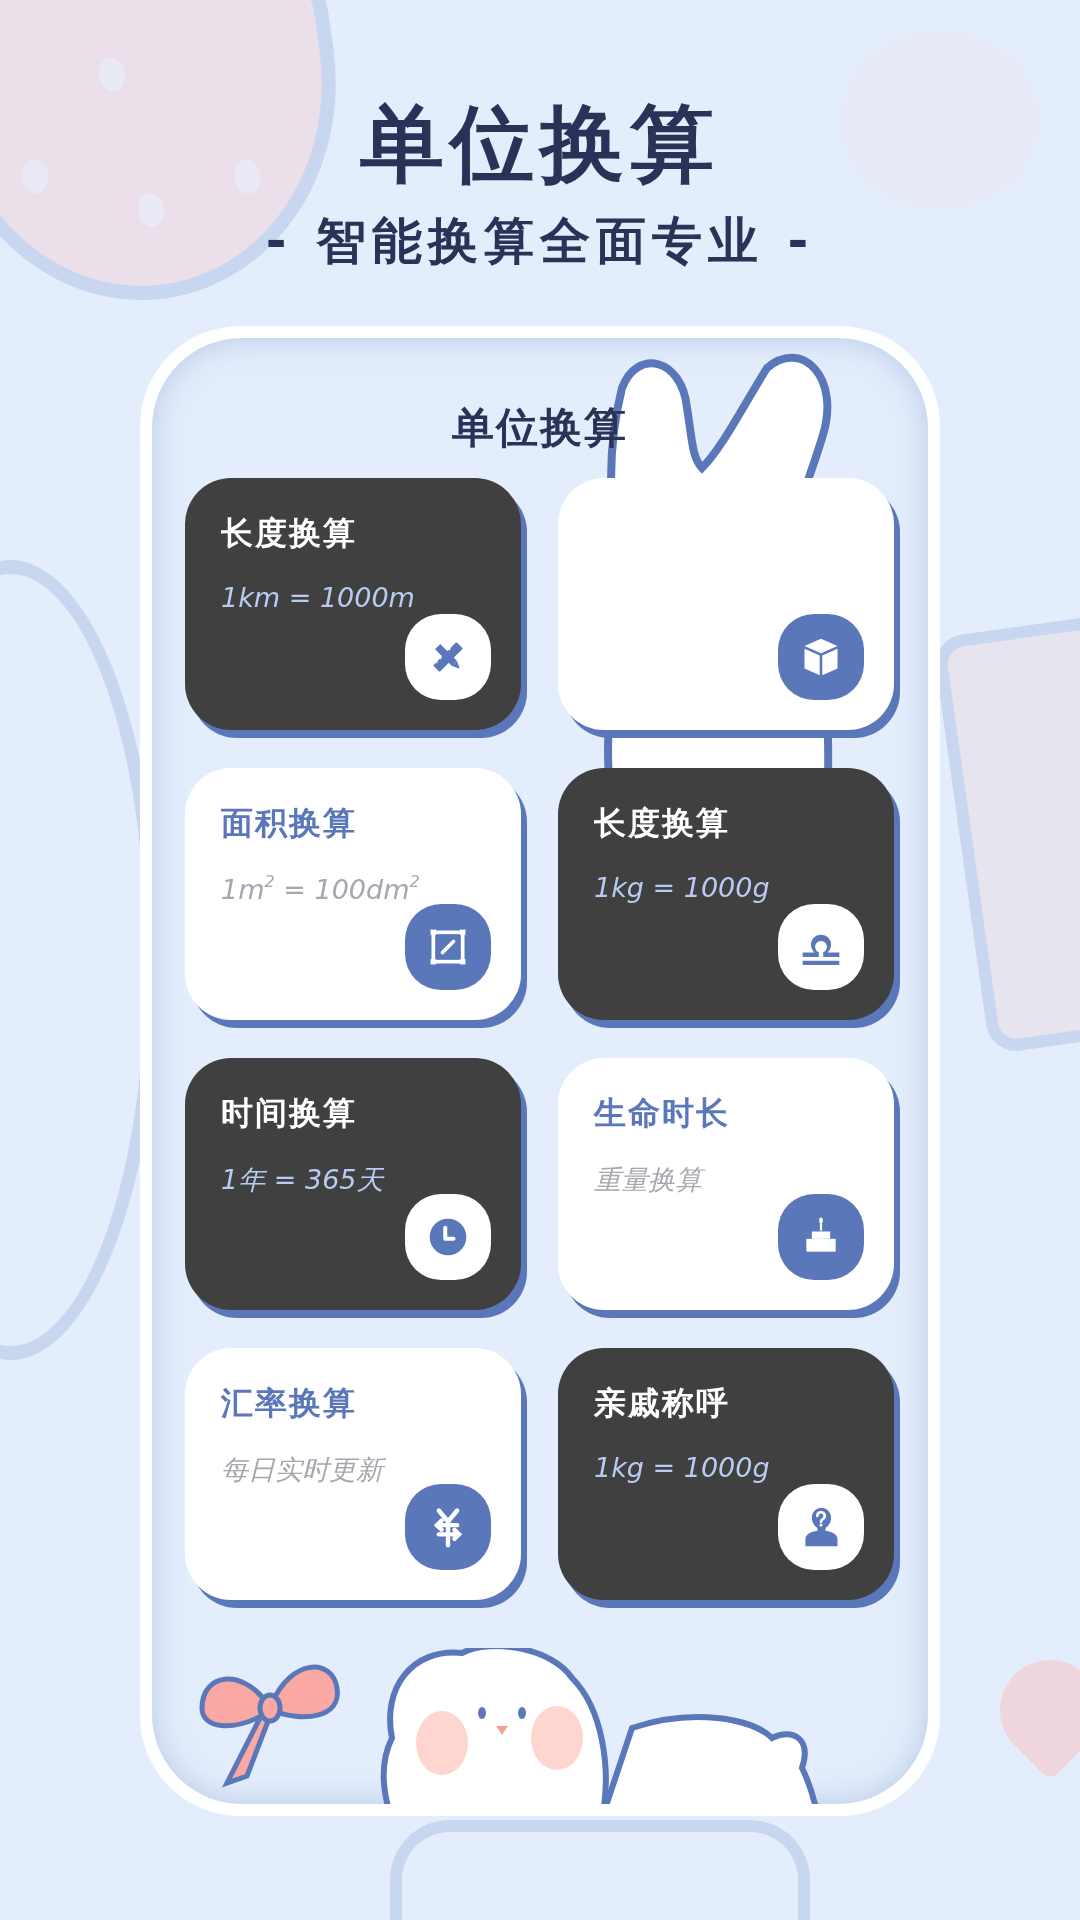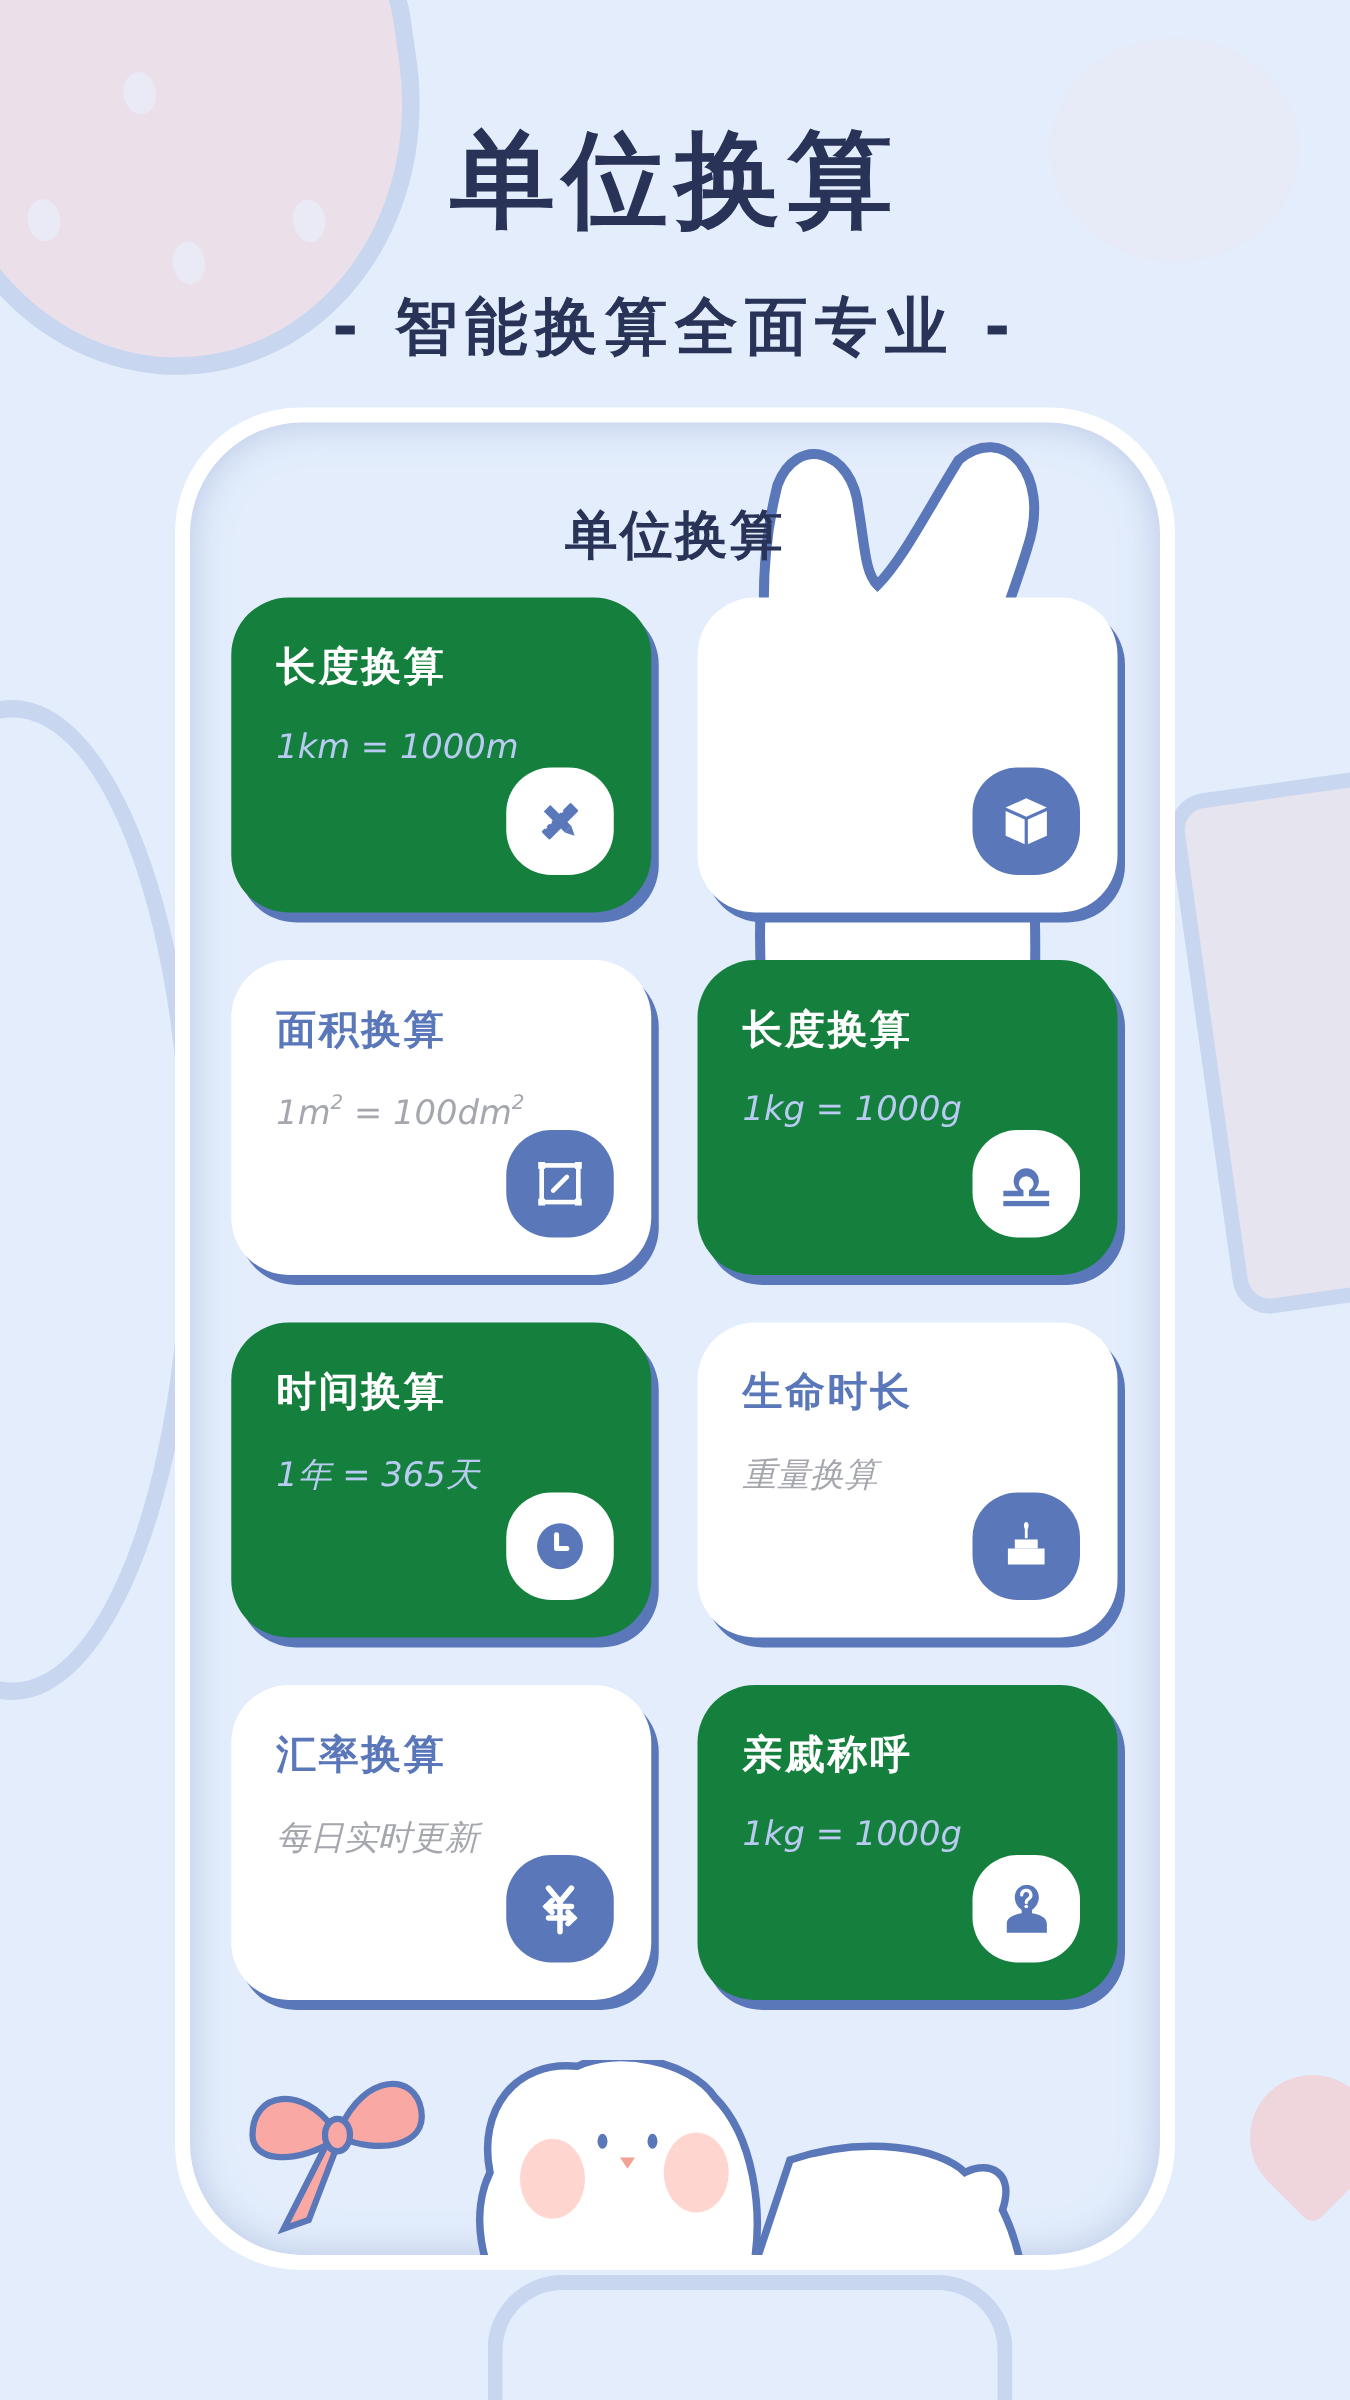--- a/index.html
+++ b/index.html
@@ -42,21 +42,21 @@
     border: 12px solid #c8d6ef; border-bottom: none; border-radius: 60px 60px 0 0;
   }
 
   .hero-title {
     position: absolute; left: 0; right: 0; top: 88px;
     text-align: center; font-size: 84px; font-weight: 900;
     color: #283357; letter-spacing: 6px;
     font-family: "DejaVu Sans", sans-serif;
   }
   .hero-subtitle {
-    position: absolute; left: 0; right: 0; top: 228px;
+    position: absolute; left: 0; right: 0; top: 208px;
     text-align: center; font-size: 50px; font-weight: 700;
     color: #283357; letter-spacing: 6px;
   }
 
   
   .phone {
     position: absolute; left: 140px; top: 326px;
     width: 800px; height: 1490px;
     background: #ffffff; border-radius: 100px;
     padding: 12px;
@@ -81,21 +81,21 @@
     display: grid; grid-template-columns: 336px 336px;
     column-gap: 37px; row-gap: 38px;
     z-index: 4;
   }
   .card {
     position: relative; height: 252px; border-radius: 46px;
     padding: 34px 36px;
     box-shadow: 6px 8px 0 #5a77ba;
     cursor: pointer;
   }
-  .card.blue { background: #15803d; }
+  .card.blue { background: #404040; }
   .card.white { background: #ffffff; }
   .card-title { font-size: 32px; font-weight: 700; letter-spacing: 2px; }
   .card.blue .card-title { color: #ffffff; }
   .card.white .card-title { color: #5a77ba; }
   .card-desc { margin-top: 26px; font-size: 27px; font-style: italic; }
   .card.blue .card-desc { color: #b9cbf2; }
   .card.white .card-desc { color: #a5a7ae; }
   .card-desc sup { font-size: 16px; vertical-align: 12px; }
   .card-icon {
     position: absolute; right: 30px; bottom: 30px;

